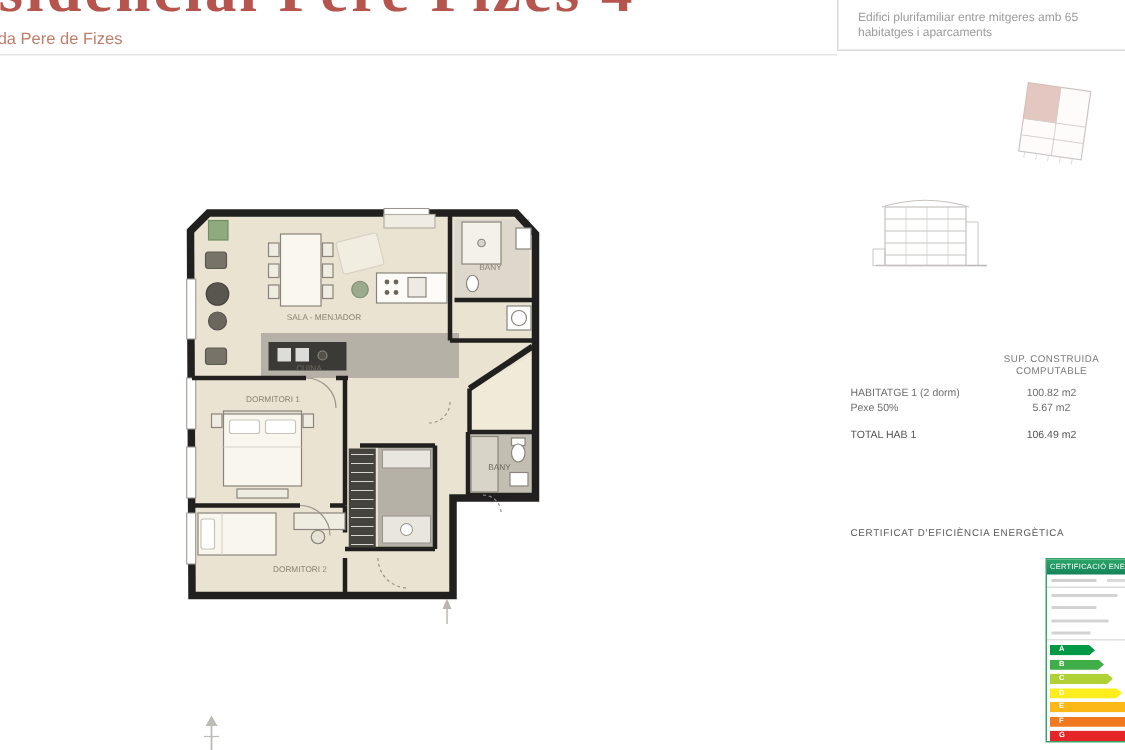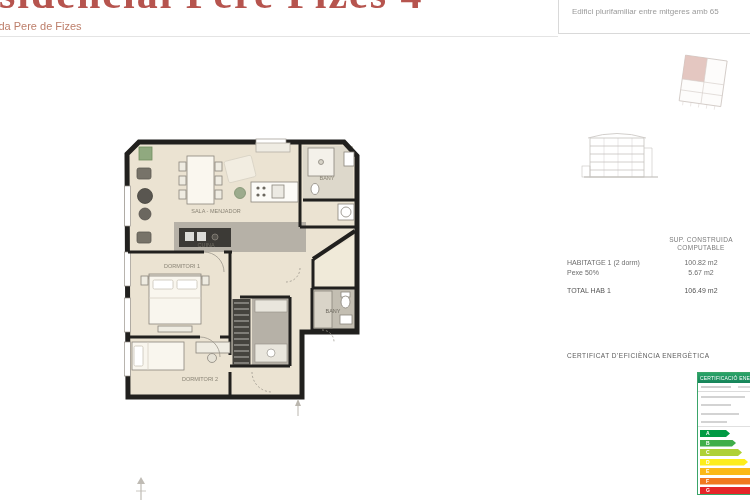--- a/index.html
+++ b/index.html
@@ -51,20 +51,21 @@
 
 <div id="page">
 
   <div class="doc-title">Residencial Pere Fizes 4</div>
   <div class="doc-subtitle">Avinguda Pere de Fizes</div>
   <div class="hair-h-left"></div>
   <div class="hair-h-right"></div>
   <div class="hair-v"></div>
   <div class="desc">
     <div>Edifici plurifamiliar entre mitgeres amb 65</div>
+    <div>habitatges i aparcaments</div>
   </div>
 
   <svg class="keyplan" width="72" height="68" viewBox="0 0 72 68">
     <g transform="rotate(8 36 34)" stroke="#ccc4bf" stroke-width="0.8" fill="none">
       <rect x="14" y="10" width="42" height="46" fill="#fdfcfb"></rect>
       <polygon points="14,10 36,10 36,34 14,34" fill="#dfbdb6" stroke="none" opacity="0.85"></polygon>
       <path d="M14,34 H56 M36,10 V56 M14,45 H56" stroke-width="0.6" stroke="#d5cdc8"></path>
       <path d="M18,56 V60 M26,56 V60 M34,56 V60 M42,56 V60 M50,56 V60" stroke-width="0.5" stroke="#d9d2cd"></path>
     </g>
   </svg>

